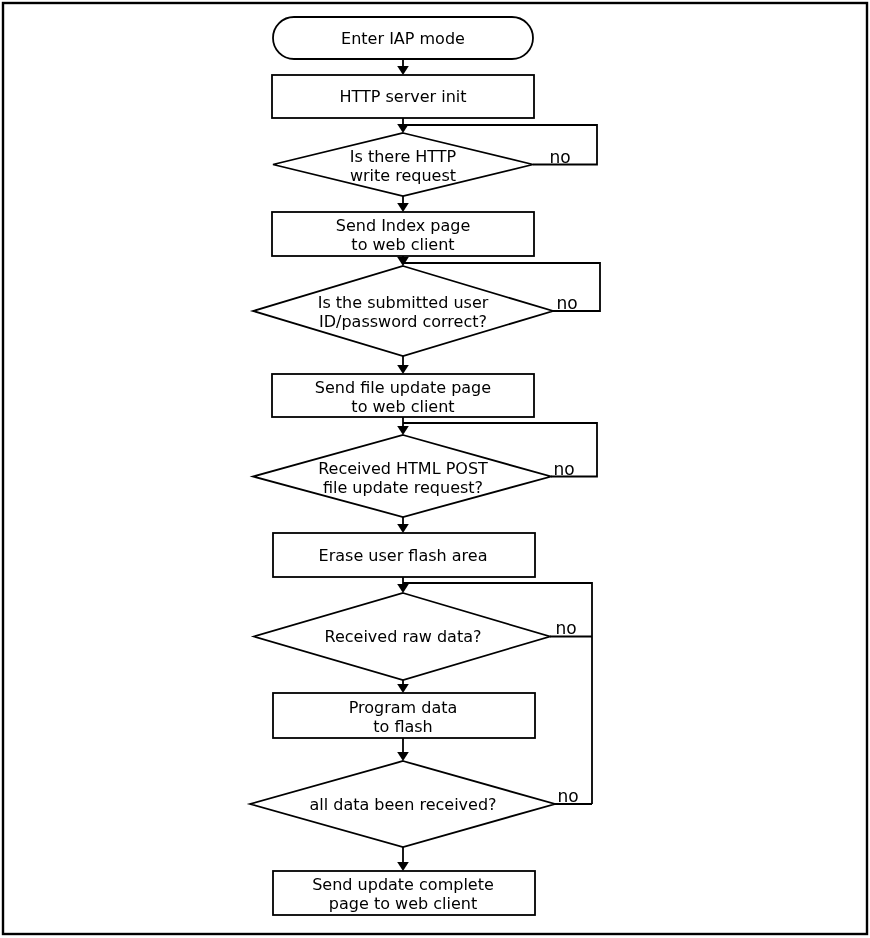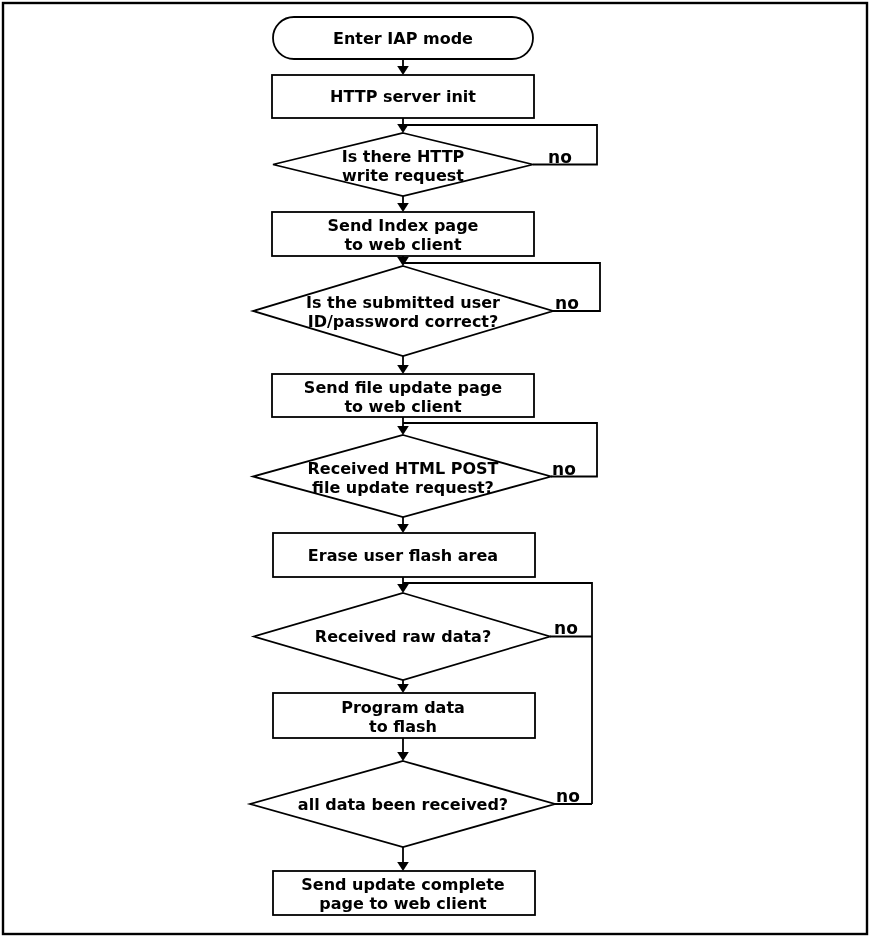--- a/index.html
+++ b/index.html
@@ -4,21 +4,21 @@
 <style>
   html, body {
     margin: 0;
     padding: 0;
     background: #ffffff;
     width: 870px;
     height: 938px;
     overflow: hidden;
     font-family: "DejaVu Sans", "Liberation Sans", sans-serif;
   }
-  .canvas-wrap { width: 870px; height: 938px; position: relative; font-weight: bold; }
+  .canvas-wrap { width: 870px; height: 938px; position: relative; }
   svg { display: block; }
   .frame   { fill: none; stroke: #000000; stroke-width: 2.4; }
   .shape   { fill: #ffffff; stroke: #000000; stroke-width: 1.8; }
   .link    { fill: none; stroke: #000000; stroke-width: 1.8; }
   .arrowhead { fill: #000000; stroke: none; }
   .node-text {
     font-family: "DejaVu Sans", "Liberation Sans", sans-serif;
     font-size: 16px;
     fill: #000000;
     text-anchor: middle;

